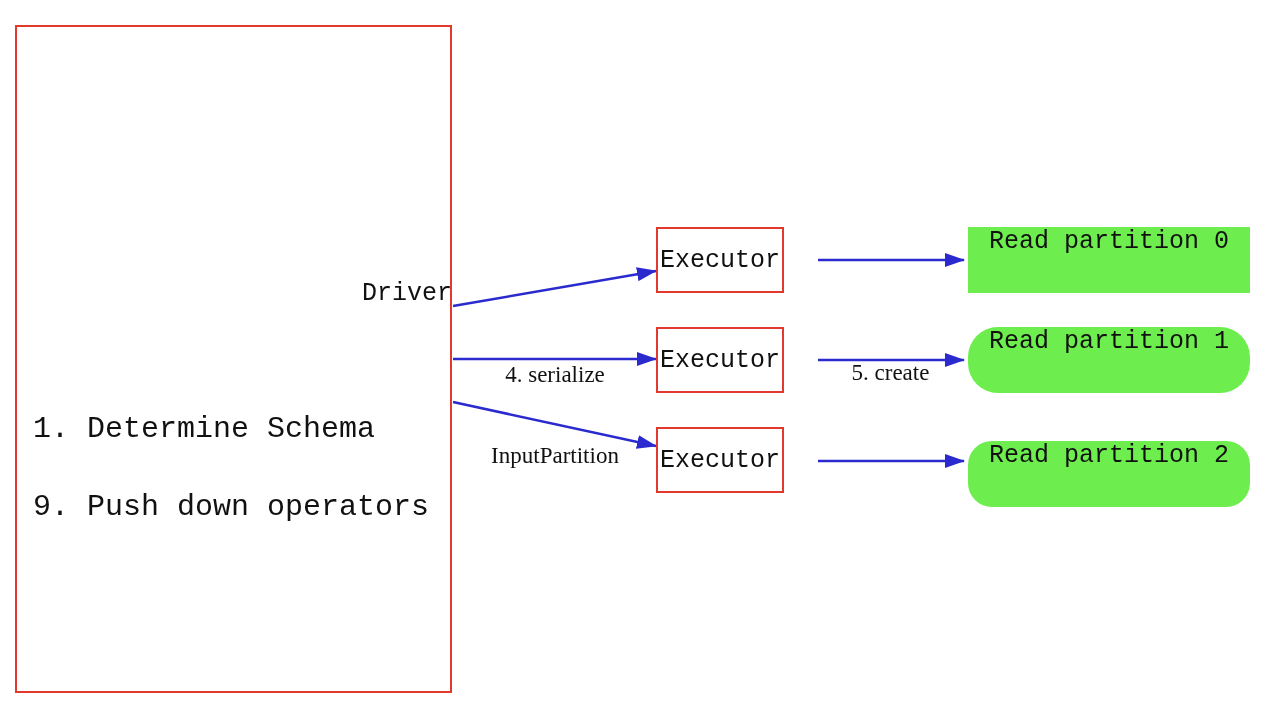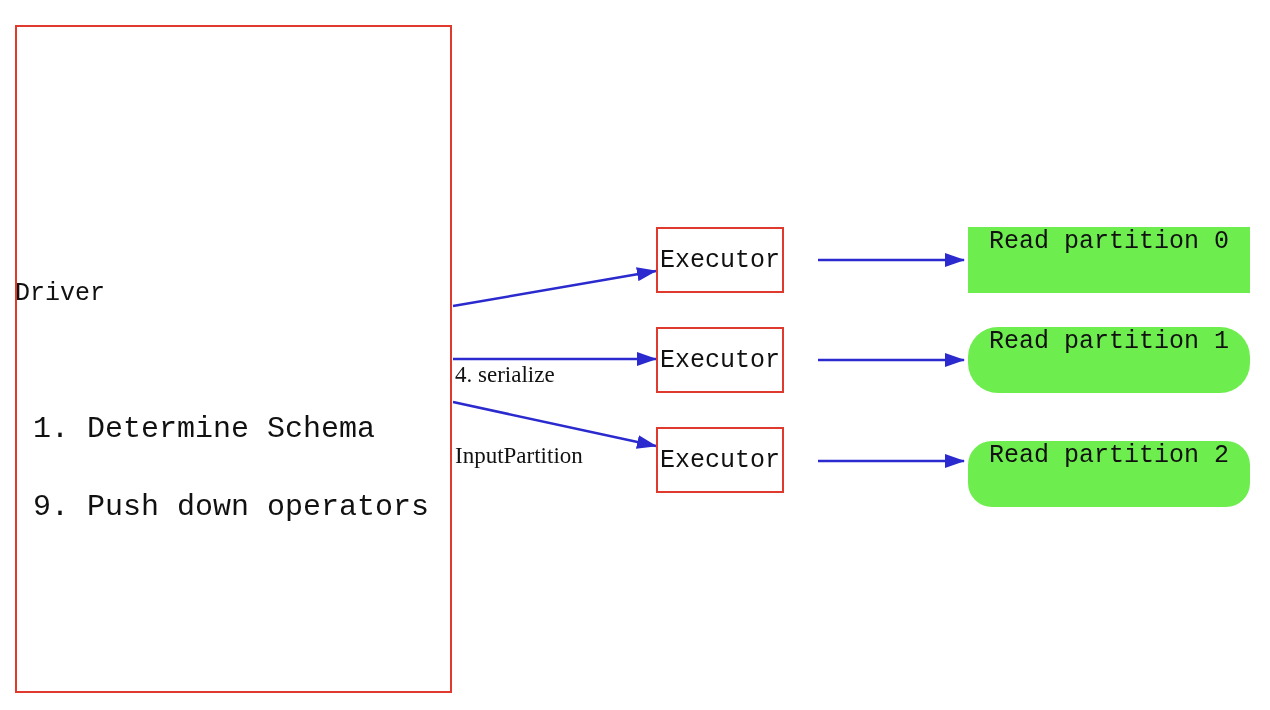--- a/index.html
+++ b/index.html
@@ -19,21 +19,21 @@
     background: #ffffff;
   }
   .driver-box {
     left: 15px; top: 25px;
     width: 437px; height: 668px;
   }
   .driver-title {
     position: absolute;
     left: 15px; top: 279px;
     width: 437px;
-    text-align: left;
+    text-align: right;
     font-size: 25px;
     white-space: pre;
   }
   .driver-steps {
     position: absolute;
     left: 33px; top: 364px;
     font-size: 30px;
     line-height: 26px;
     white-space: pre;
   }
@@ -66,21 +66,21 @@
     position: absolute;
     left: 0; top: 0;
     width: 1270px; height: 710px;
     pointer-events: none;
   }
   .edge-label {
     position: absolute;
     font-family: "Liberation Serif", "DejaVu Serif", serif;
     font-size: 23px;
     line-height: 27px;
-    text-align: left;
+    text-align: center;
     white-space: pre;
   }
   .label-serialize { left: 455px; top: 307px; width: 200px; }
   .label-create   { left: 808px; top: 305px; width: 165px; }
 </style>
 </head>
 <body>
 
 <div class="canvas">
 
@@ -105,20 +105,21 @@
       <line x1="818" y1="360" x2="964" y2="360" marker-end="url(#arrowhead)" stroke="#2a2ace"></line>
       <line x1="818" y1="461" x2="964" y2="461" marker-end="url(#arrowhead)" stroke="#2a2ace"></line>
     </g>
   </svg>
 
   <div class="edge-label label-serialize">
     <div>4. serialize</div>
     <div>InputPartition</div>
   </div>
   <div class="edge-label label-create">
+    <div>5. create</div>
   </div>
 
   <div class="red-box executor exec-0">
     <span>Executor</span>
   </div>
   <div class="red-box executor exec-1">
     <span>Executor</span>
   </div>
   <div class="red-box executor exec-2">
     <span>Executor</span>

